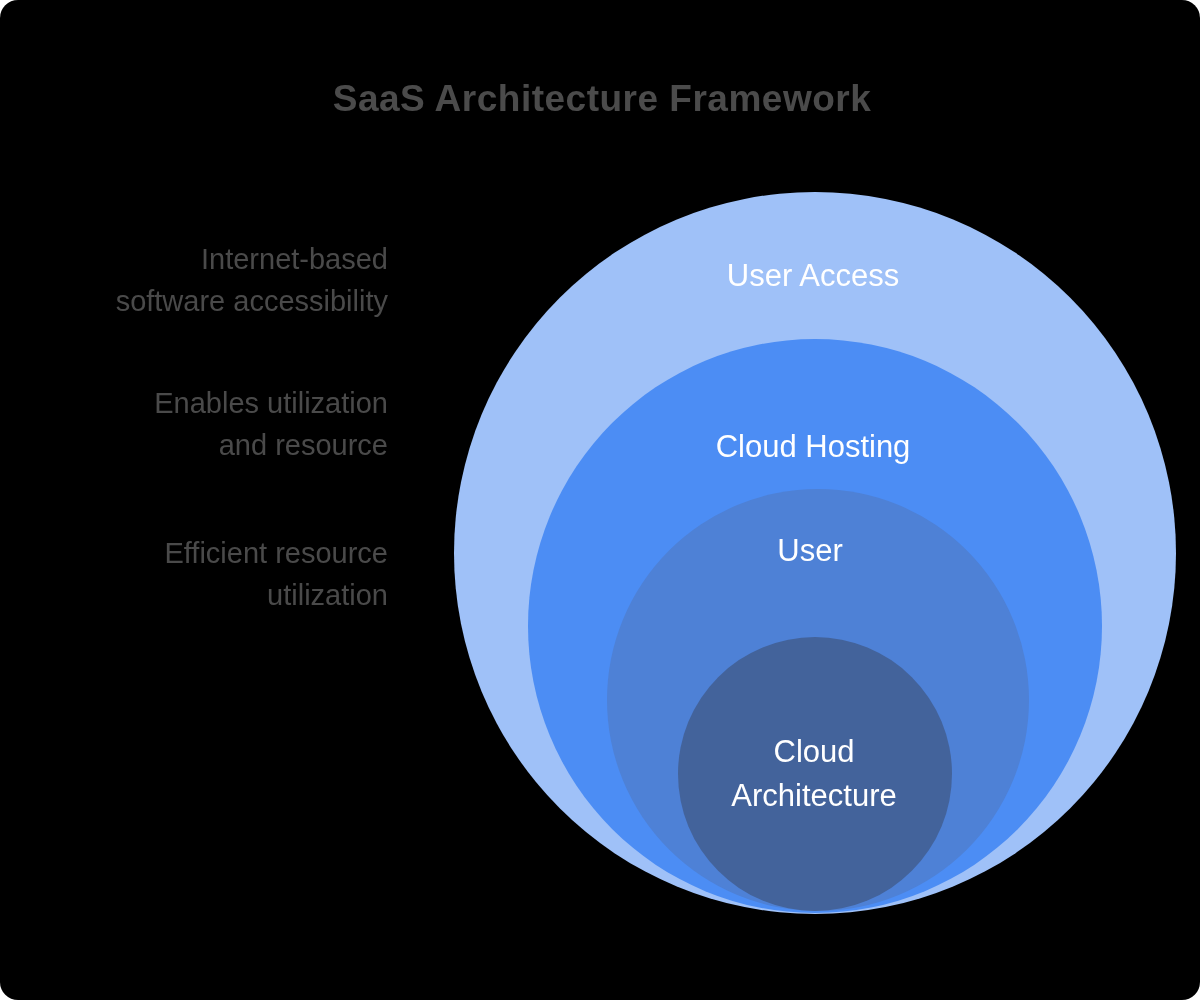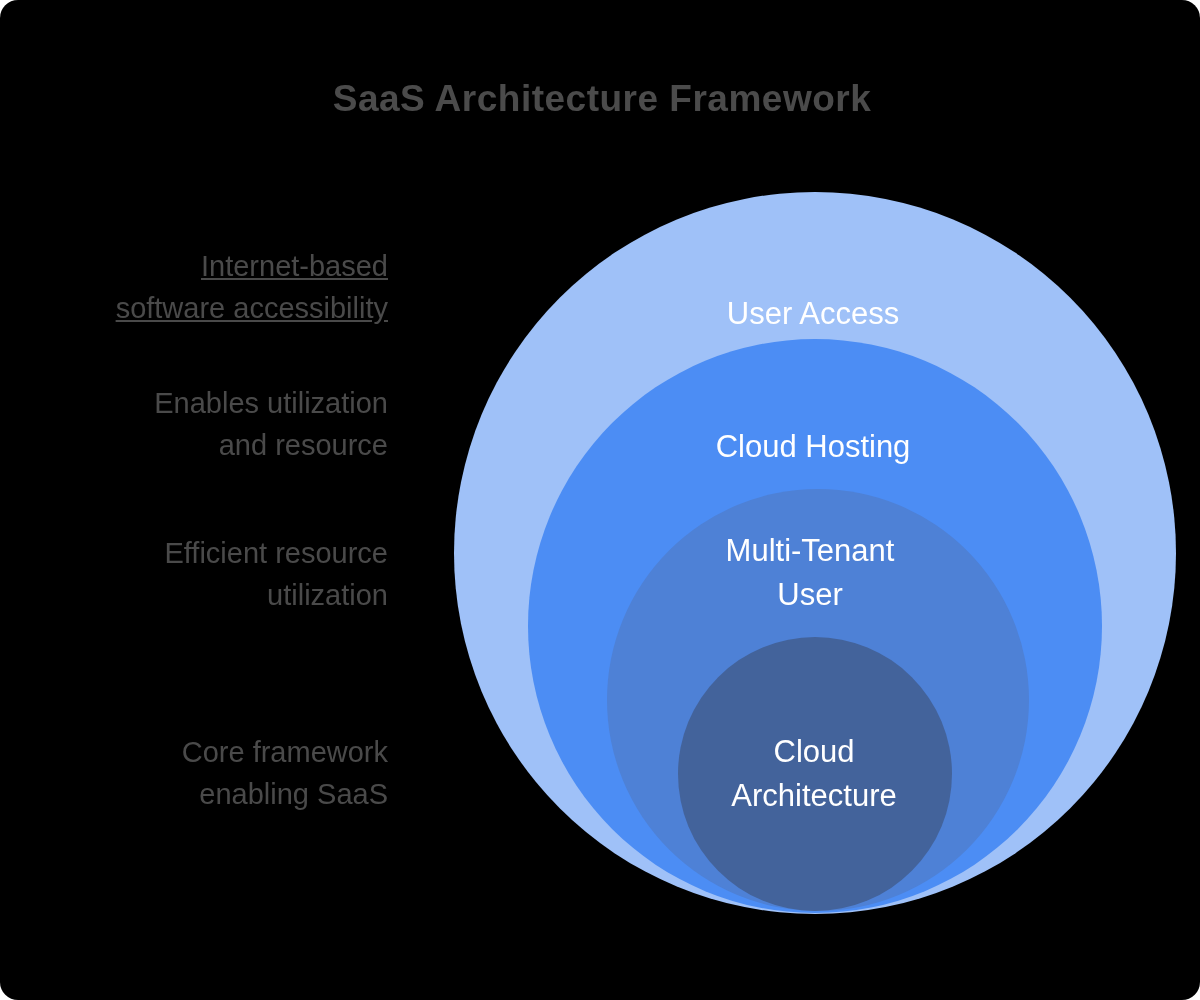--- a/index.html
+++ b/index.html
@@ -37,21 +37,21 @@
   }
   .annotation {
     position: absolute;
     right: 0;
     width: 388px;
     text-align: right;
     font-size: 29px;
     line-height: 42px;
     color: #4A4A4A;
   }
-  .annotation-1 { top: 245px; text-decoration: underline; }
+  .annotation-1 { top: 238px; }
   .annotation-2 { top: 382px; }
   .annotation-3 { top: 532px; margin-left: 36px; }
   .annotation-4 { top: 731px; }
 
   
   .ring {
     position: absolute;
     border-radius: 50%;
   }
   .ring-1 { left: 454px; top: 192px; width: 722px; height: 722px; }
@@ -62,21 +62,21 @@
   .ring-label {
     position: absolute;
     width: 500px;
     text-align: center;
     transform: translateX(-50%);
     font-size: 31px;
     line-height: 44px;
     color: #FFFFFF;
     white-space: nowrap;
   }
-  .ring-label-1 { left: 813px; top: 256px; line-height: 40px; margin-top: 38px; }
+  .ring-label-1 { left: 813px; top: 256px; line-height: 40px; }
   .ring-label-2 { left: 813px; top: 405px; line-height: 40px; margin-top: 22px; }
   .ring-label-3 { left: 810px; top: 529px; }
   .ring-label-4 { left: 814px; top: 730px; }
 </style>
 </head>
 <body>
 
 <div class="canvas" style="background-color: rgb(0, 0, 0);">
 
   <h1 class="title">SaaS Architecture Framework</h1>
@@ -86,40 +86,35 @@
   <div class="ring ring-3" style="background-color: rgb(78, 129, 214);"></div>
   <div class="ring ring-4" style="background-color: rgb(67, 99, 155);"></div>
 
   <div class="ring-label ring-label-1">
     <div>User Access</div>
   </div>
   <div class="ring-label ring-label-2">
     <div>Cloud Hosting</div>
   </div>
   <div class="ring-label ring-label-3">
-    <div>Multi-Tenant</div>
     <div>User</div>
   </div>
   <div class="ring-label ring-label-4">
     <div>Cloud</div>
     <div>Architecture</div>
   </div>
 
   <div class="annotations">
     <div class="annotation annotation-1">
       <div>Internet-based</div>
       <div>software accessibility</div>
     </div>
     <div class="annotation annotation-2">
       <div>Enables utilization</div>
       <div>and resource</div>
     </div>
     <div class="annotation annotation-3">
       <div>Efficient resource</div>
       <div>utilization</div>
     </div>
-    <div class="annotation annotation-4">
-      <div>Core framework</div>
-      <div>enabling SaaS</div>
-    </div>
   </div>
 
 </div>
 
 </body></html>

